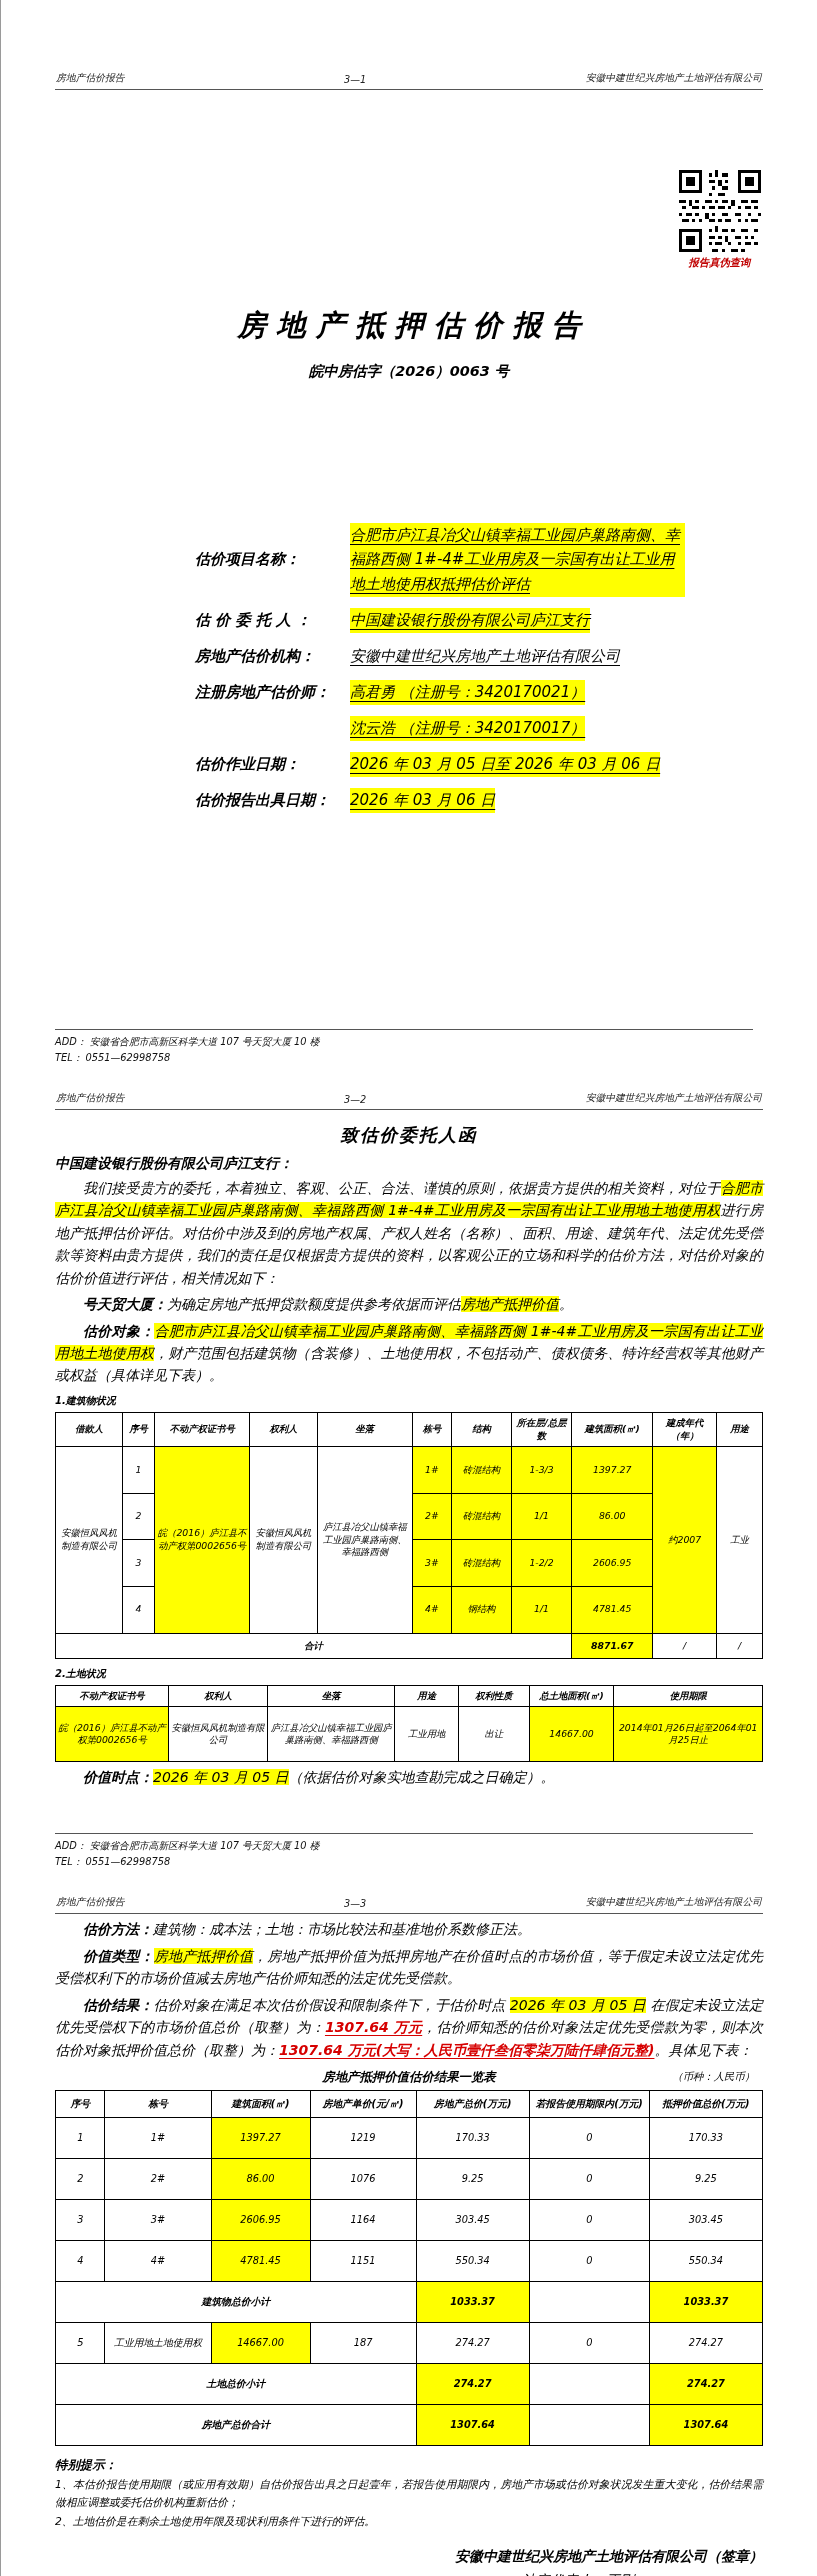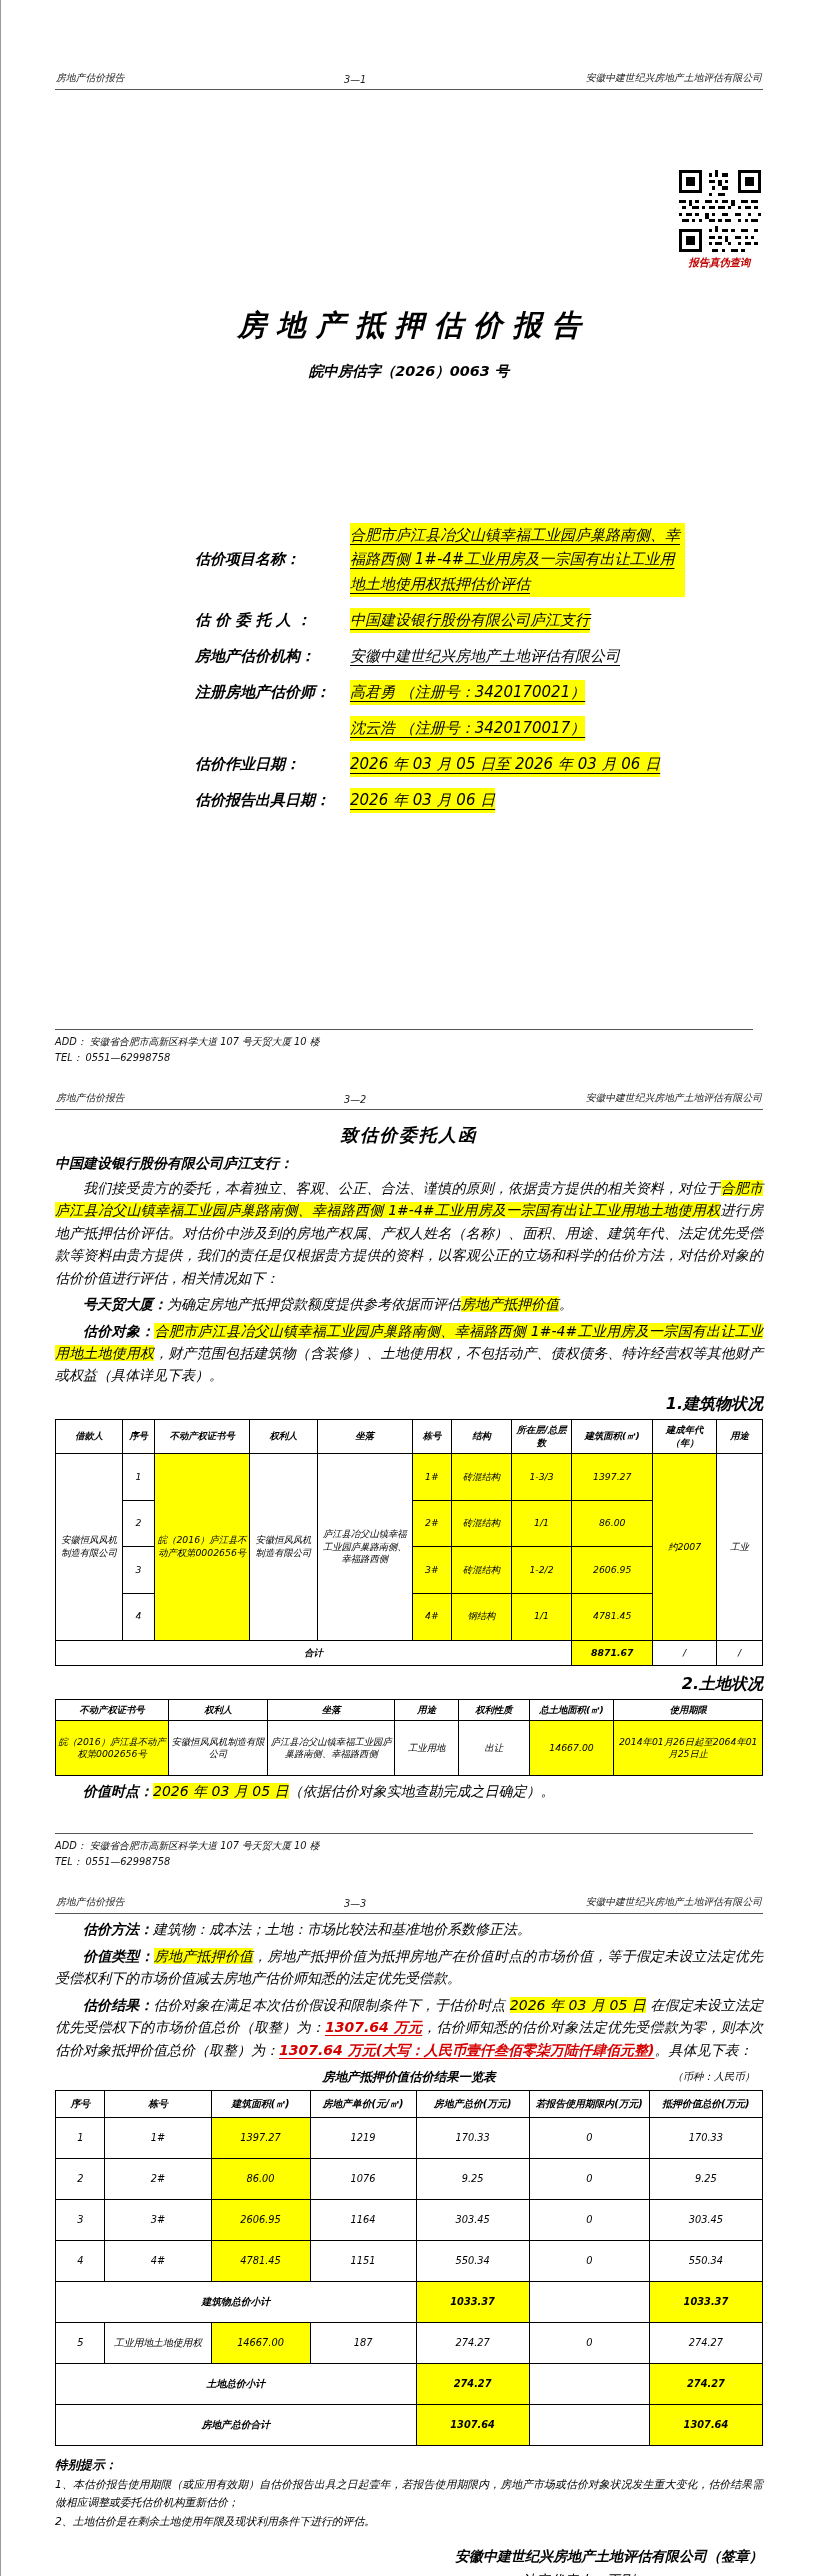--- a/index.html
+++ b/index.html
@@ -65,21 +65,21 @@
   
   .letter-title { margin-top:12.4px; text-align:center; font-size:17.5px; font-weight:bold; letter-spacing:2.1px; }
   .salutation { margin-top:8.2px; font-size:14px; font-weight:bold; }
   .para {
     margin-top:4.1px;
     font-size:14px; line-height:1.6;
     text-indent:2em; text-align:justify;
   }
   .para b { font-weight:bold; }
 
-  .tbl-caption { margin:7.2px 0 4.1px 0; text-align:right; font-size:16px; font-weight:bold; }
+  .tbl-caption { margin:7.2px 0 4.1px 0; text-align:left; font-size:10px; font-weight:bold; }
   .tbl-caption2 { position:relative; margin:8.2px 0 4.1px 0; text-align:center; font-size:12.4px; font-weight:bold; }
   .tbl-currency { position:absolute; right:8.2px; top:1px; font-size:10.3px; font-weight:normal; }
 
   table.tbl { width:100%; border-collapse:collapse; table-layout:fixed; }
   table.tbl th, table.tbl td {
     border:0.5px solid #000;
     font-size:9.3px; line-height:1.35;
     text-align:center; vertical-align:middle;
     padding:4.1px 2.1px;
     word-break:break-all;

